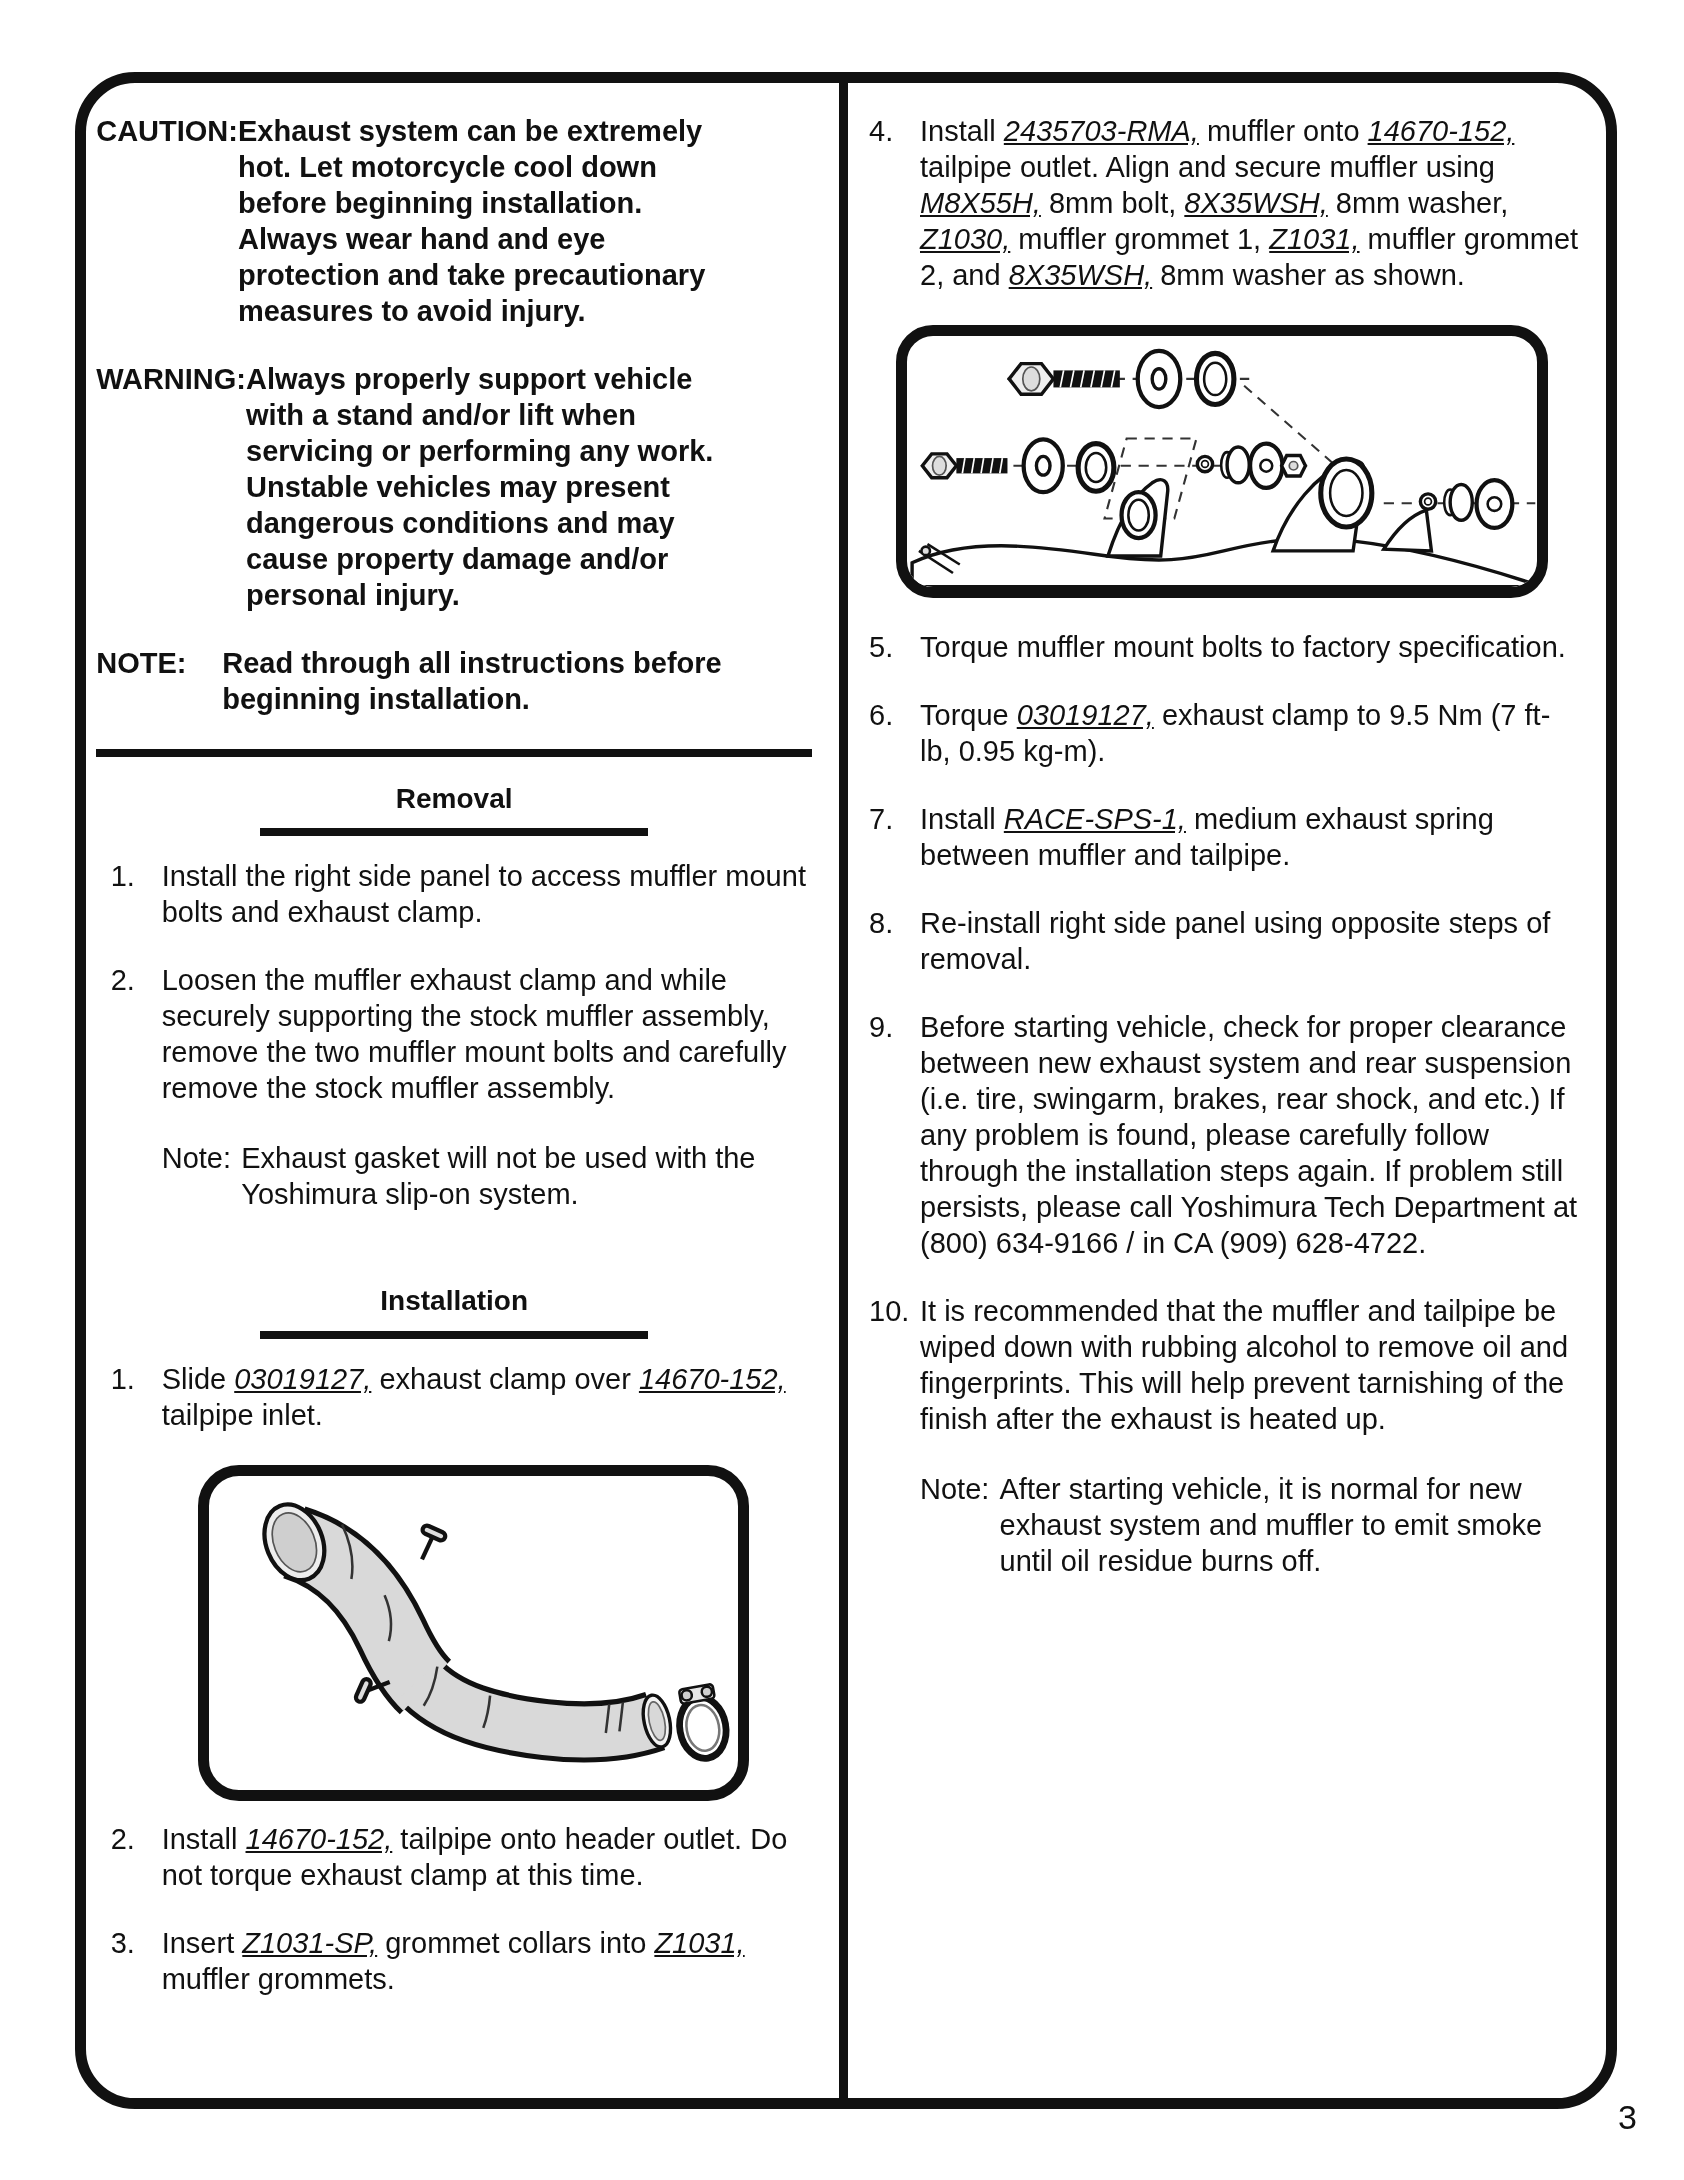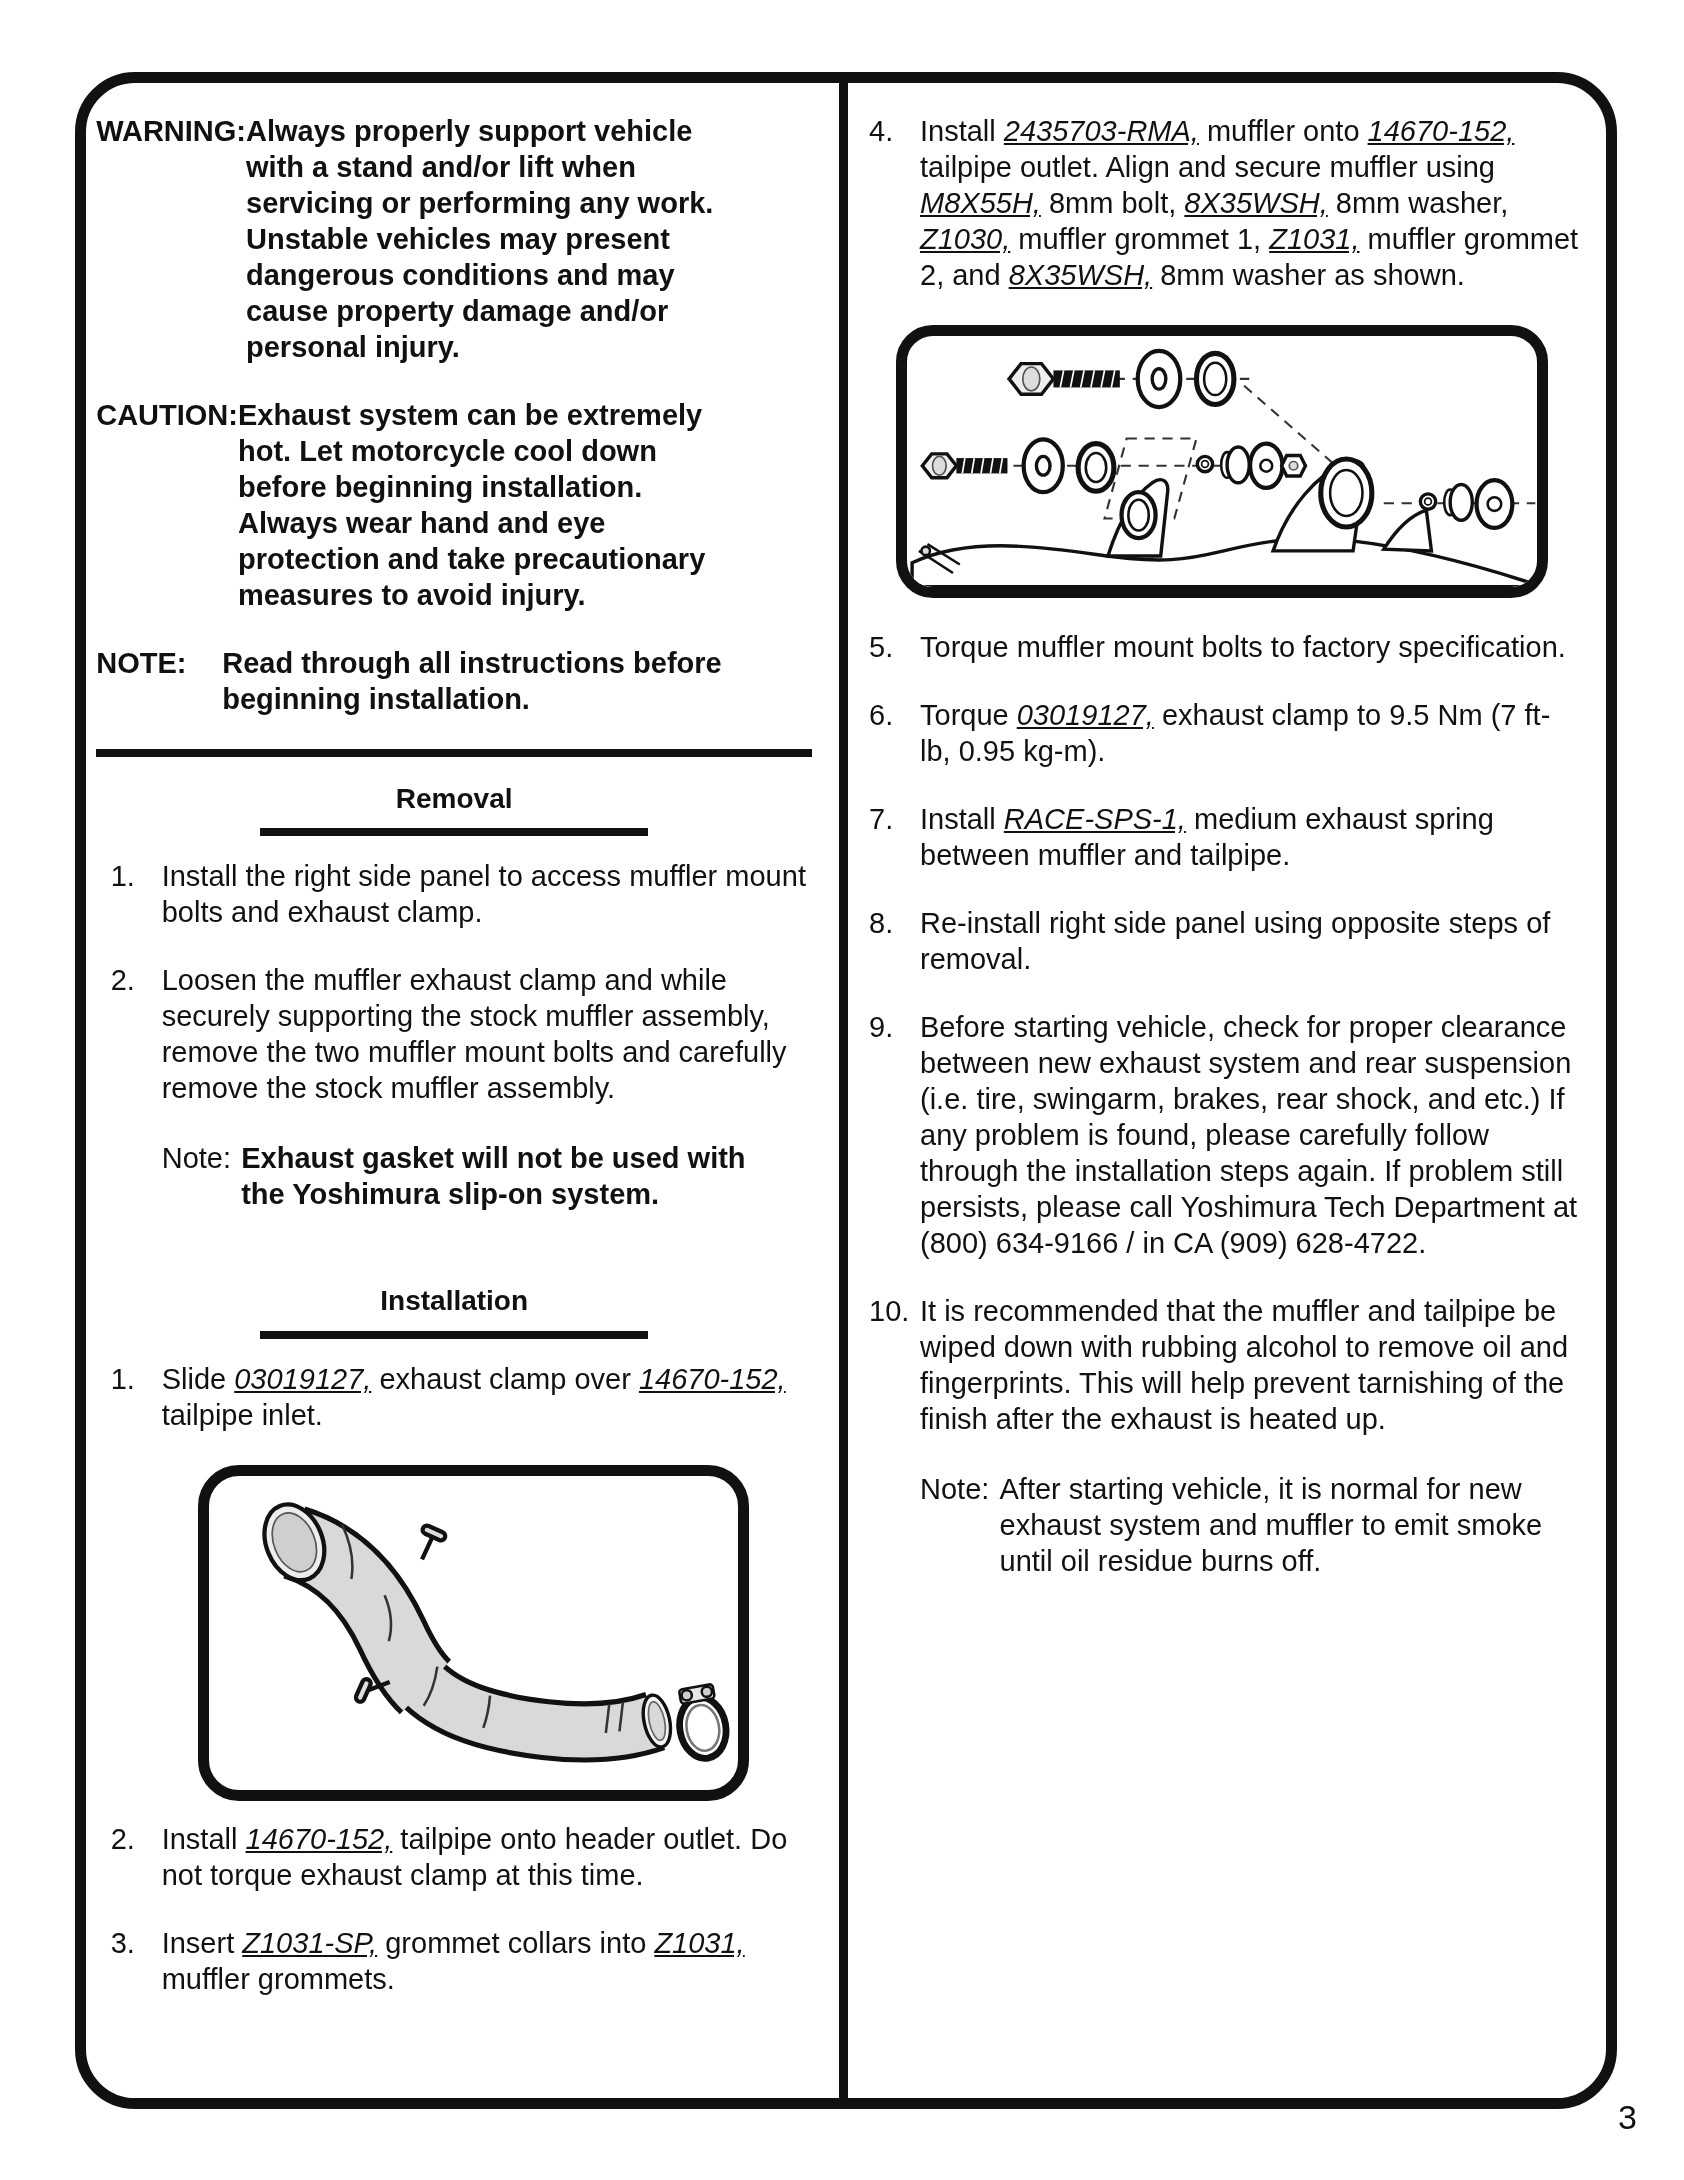--- a/index.html
+++ b/index.html
@@ -33,44 +33,44 @@
   .steps-left { margin-left:14.5px; }
   .step { display:flex; margin-bottom:32px; }
   .step-num { flex:0 0 51px; }
   .step-body { width:650px; }
   .col-right .step-body { width:660px; }
   .it { font-style:italic;text-decoration:underline; }
 
   .subnote { display:flex; margin-top:34px; }
   .subnote-label { flex:0 0 auto; margin-right:10.2px; }
   .subnote-text { flex:1 1 auto; }
-  .subnote-text-narrow { max-width:545px;font-weight:bold; }
+  .subnote-text-narrow { max-width:545px; }
 
   .fig { border:11px solid #111; border-radius:41px; box-sizing:border-box; background:#fff; overflow:hidden; }
   .fig-tailpipe { width:551px; height:336px; margin:10.2px 0 20.4px 87px; }
   .fig-exploded { width:652px; height:273px; margin:12px 0 31px 27px; border-radius:37px; }
   .fig svg { display:block; width:100%; height:100%; }
 
   .page-num { position:absolute; left:1618px; top:2099px; font-size:34px; line-height:37px; }
 </style>
 </head>
 <body>
 
 <div class="sheet-border">
   <div class="divider"></div>
 
   <div class="col col-left">
 
     <div class="notice">
+      <span class="notice-label">CAUTION:</span>
+      <span class="notice-text">Exhaust system can be extremely hot. Let motorcycle cool down before beginning installation. Always wear hand and eye protection and take precautionary measures to avoid injury.</span>
+    </div>
+    <div class="notice">
       <span class="notice-label">WARNING:</span>
       <span class="notice-text">Always properly support vehicle with a stand and/or lift when servicing or performing any work. Unstable vehicles may present dangerous conditions and may cause property damage and/or personal injury.</span>
-    </div>
-    <div class="notice">
-      <span class="notice-label">CAUTION:</span>
-      <span class="notice-text">Exhaust system can be extremely hot. Let motorcycle cool down before beginning installation. Always wear hand and eye protection and take precautionary measures to avoid injury.</span>
     </div>
     <div class="notice">
       <span class="notice-label">NOTE:</span>
       <span class="notice-text">Read through all instructions before beginning installation.</span>
     </div>
 
     <div class="rule-h"></div>
 
     <div class="sec-title">Removal</div>
     <div class="head-rule"></div>

